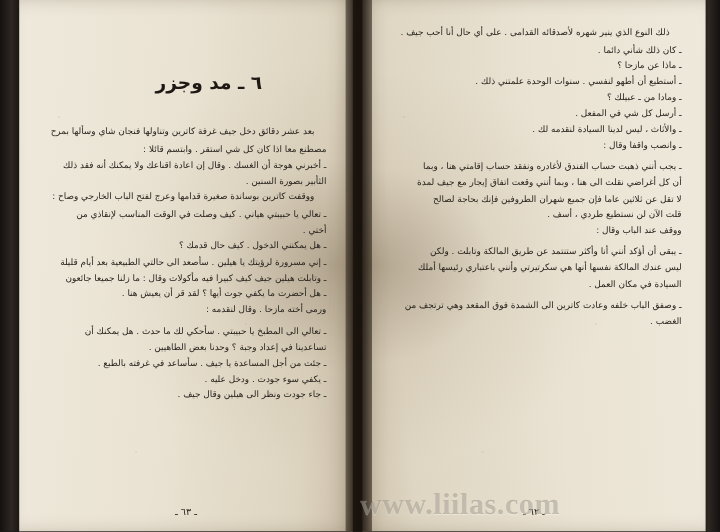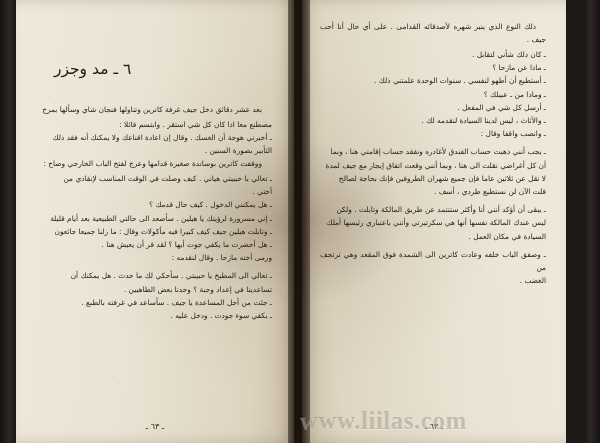--- a/index.html
+++ b/index.html
@@ -31,21 +31,21 @@
   .page.left {
     left: 16px;
     width: 278px;
     background:
       radial-gradient(ellipse at 95% 50%, rgba(120,100,75,0.42) 0%, rgba(160,140,110,0.10) 28%, rgba(0,0,0,0) 55%),
       linear-gradient(95deg, #efe9dc 0%, #eae3d3 45%, #ddd4c0 85%, #c9bda6 100%);
     box-shadow: inset -8px 0 18px -6px rgba(70,55,35,0.45);
   }
   .page.right {
     left: 302px;
-    width: 264px;
+    width: 286px;
     background:
       radial-gradient(ellipse at 3% 50%, rgba(120,100,75,0.42) 0%, rgba(160,140,110,0.10) 26%, rgba(0,0,0,0) 52%),
       linear-gradient(-95deg, #efe9dc 0%, #eae3d3 45%, #ded5c2 86%, #cdc2ab 100%);
     box-shadow: inset 8px 0 18px -6px rgba(70,55,35,0.45);
   }
   .gutter {
     position: absolute;
     top: 0;
     left: 288px;
     width: 22px;
@@ -69,23 +69,23 @@
     color: #221d18;
     direction: rtl;
     text-align: justify;
     font-family: "DejaVu Sans", sans-serif;
   }
   .chapter-title {
     position: absolute;
     top: 60px;
     left: 0;
     right: 0;
-    text-align: left;
+    text-align: center;
     font-size: 15.5px;
-    font-weight: normal;
+    font-weight: bold;
     letter-spacing: 0.5px;
     color: #1d1813;
     margin-left: 38px;
   }
   .left-body {
     top: 103px;
     right: 22px;
     left: 20px;
     font-size: 7.4px;
     line-height: 13.2px;
@@ -170,42 +170,44 @@
       <p class="dialogue">ـ هل يمكنني الدخول . كيف حال قدمك ؟</p>
       <p class="dialogue">ـ إني مسرورة لرؤيتك يا هيلين . سأصعد الى حالتي الطبيعية بعد أيام قليلة</p>
       <p class="dialogue">ـ وتابلت هيلين جيف كيف كبيرا فيه مأكولات وقال : ما زلنا جميعا جائعون</p>
       <p class="dialogue">ـ هل أحضرت ما يكفي جوت أيها ؟ لقد قر أن يعيش هنا .</p>
       <p class="dialogue">ورمى أخته مازحا . وقال لنقدمه :</p>
       <div class="gap"></div>
       <p class="dialogue">ـ تعالي الى المطبخ يا حبيبتي . سأحكي لك ما حدث . هل يمكنك أن</p>
       <p class="dialogue">تساعدينا في إعداد وجبة ؟ وحدنا بعض الطاهيين .</p>
       <p class="dialogue">ـ جئت من أجل المساعدة يا جيف . سأساعد في غرفته بالطبع .</p>
       <p class="dialogue">ـ يكفي سوء جودت . ودخل عليه .</p>
+      <p class="dialogue">ـ جاء جودت ونظر الى هيلين وقال جيف .</p>
     </div>
 
     <div class="folio">ـ ٦٣ ـ</div>
   </div>
 
   <div class="page right">
     <div class="speckle"></div>
 
     <div class="text-col right-body">
       <p class="para">ذلك النوع الذي ينير شهره لأصدقائه القدامى . على أي حال أنا أحب جيف .</p>
-      <p class="dialogue">ـ كان ذلك شأني لتقابل .</p>
+      <p class="dialogue">ـ كان ذلك شأني دائما .</p>
       <p class="dialogue">ـ ماذا عن مازحا ؟</p>
       <p class="dialogue">ـ أستطيع أن أطهو لنفسي . سنوات الوحدة علمتني ذلك .</p>
       <p class="dialogue">ـ ومادا من ـ عبيلك ؟</p>
       <p class="dialogue">ـ أرسل كل شي في المفعل .</p>
       <p class="dialogue">ـ والأثاث ، ليس لدينا السيادة لنقدمه لك .</p>
       <p class="dialogue">ـ وانصب واقفا وقال :</p>
       <div class="gap"></div>
       <p class="dialogue">ـ يجب أنني ذهبت حساب الفندق لأغادره ونفقد حساب إقامتي هنا ، وبما</p>
       <p class="dialogue">أن كل أغراضي نقلت الى هنا ، وبما أنني وقعت اتفاق إيجار مع جيف لمدة</p>
       <p class="dialogue">لا تقل عن ثلاثين عاما فإن جميع شهران الطروفين فإنك بحاجة لصالح</p>
       <p class="dialogue">قلت الآن لن نستطيع طردي ، أسف .</p>
+      <p class="dialogue">ووقف عند الباب وقال :</p>
       <div class="gap"></div>
       <p class="dialogue">ـ يبقى أن أؤكد أنني أنا وأكثر ستنتمد عن طريق المالكة وتابلت . ولكن</p>
       <p class="dialogue">ليس عندك المالكة نفسها أنها هي سكرتيرتي وأنني باعتباري رئيسها أملك</p>
       <p class="dialogue">السيادة في مكان العمل .</p>
       <div class="gap"></div>
       <p class="dialogue">ـ وصفق الباب خلفه وعادت كاترين الى الشمدة فوق المقعد وهي ترتجف من</p>
       <p class="dialogue">الغضب .</p>
     </div>
 
     <div class="folio">ـ ٦٢ ـ</div>

